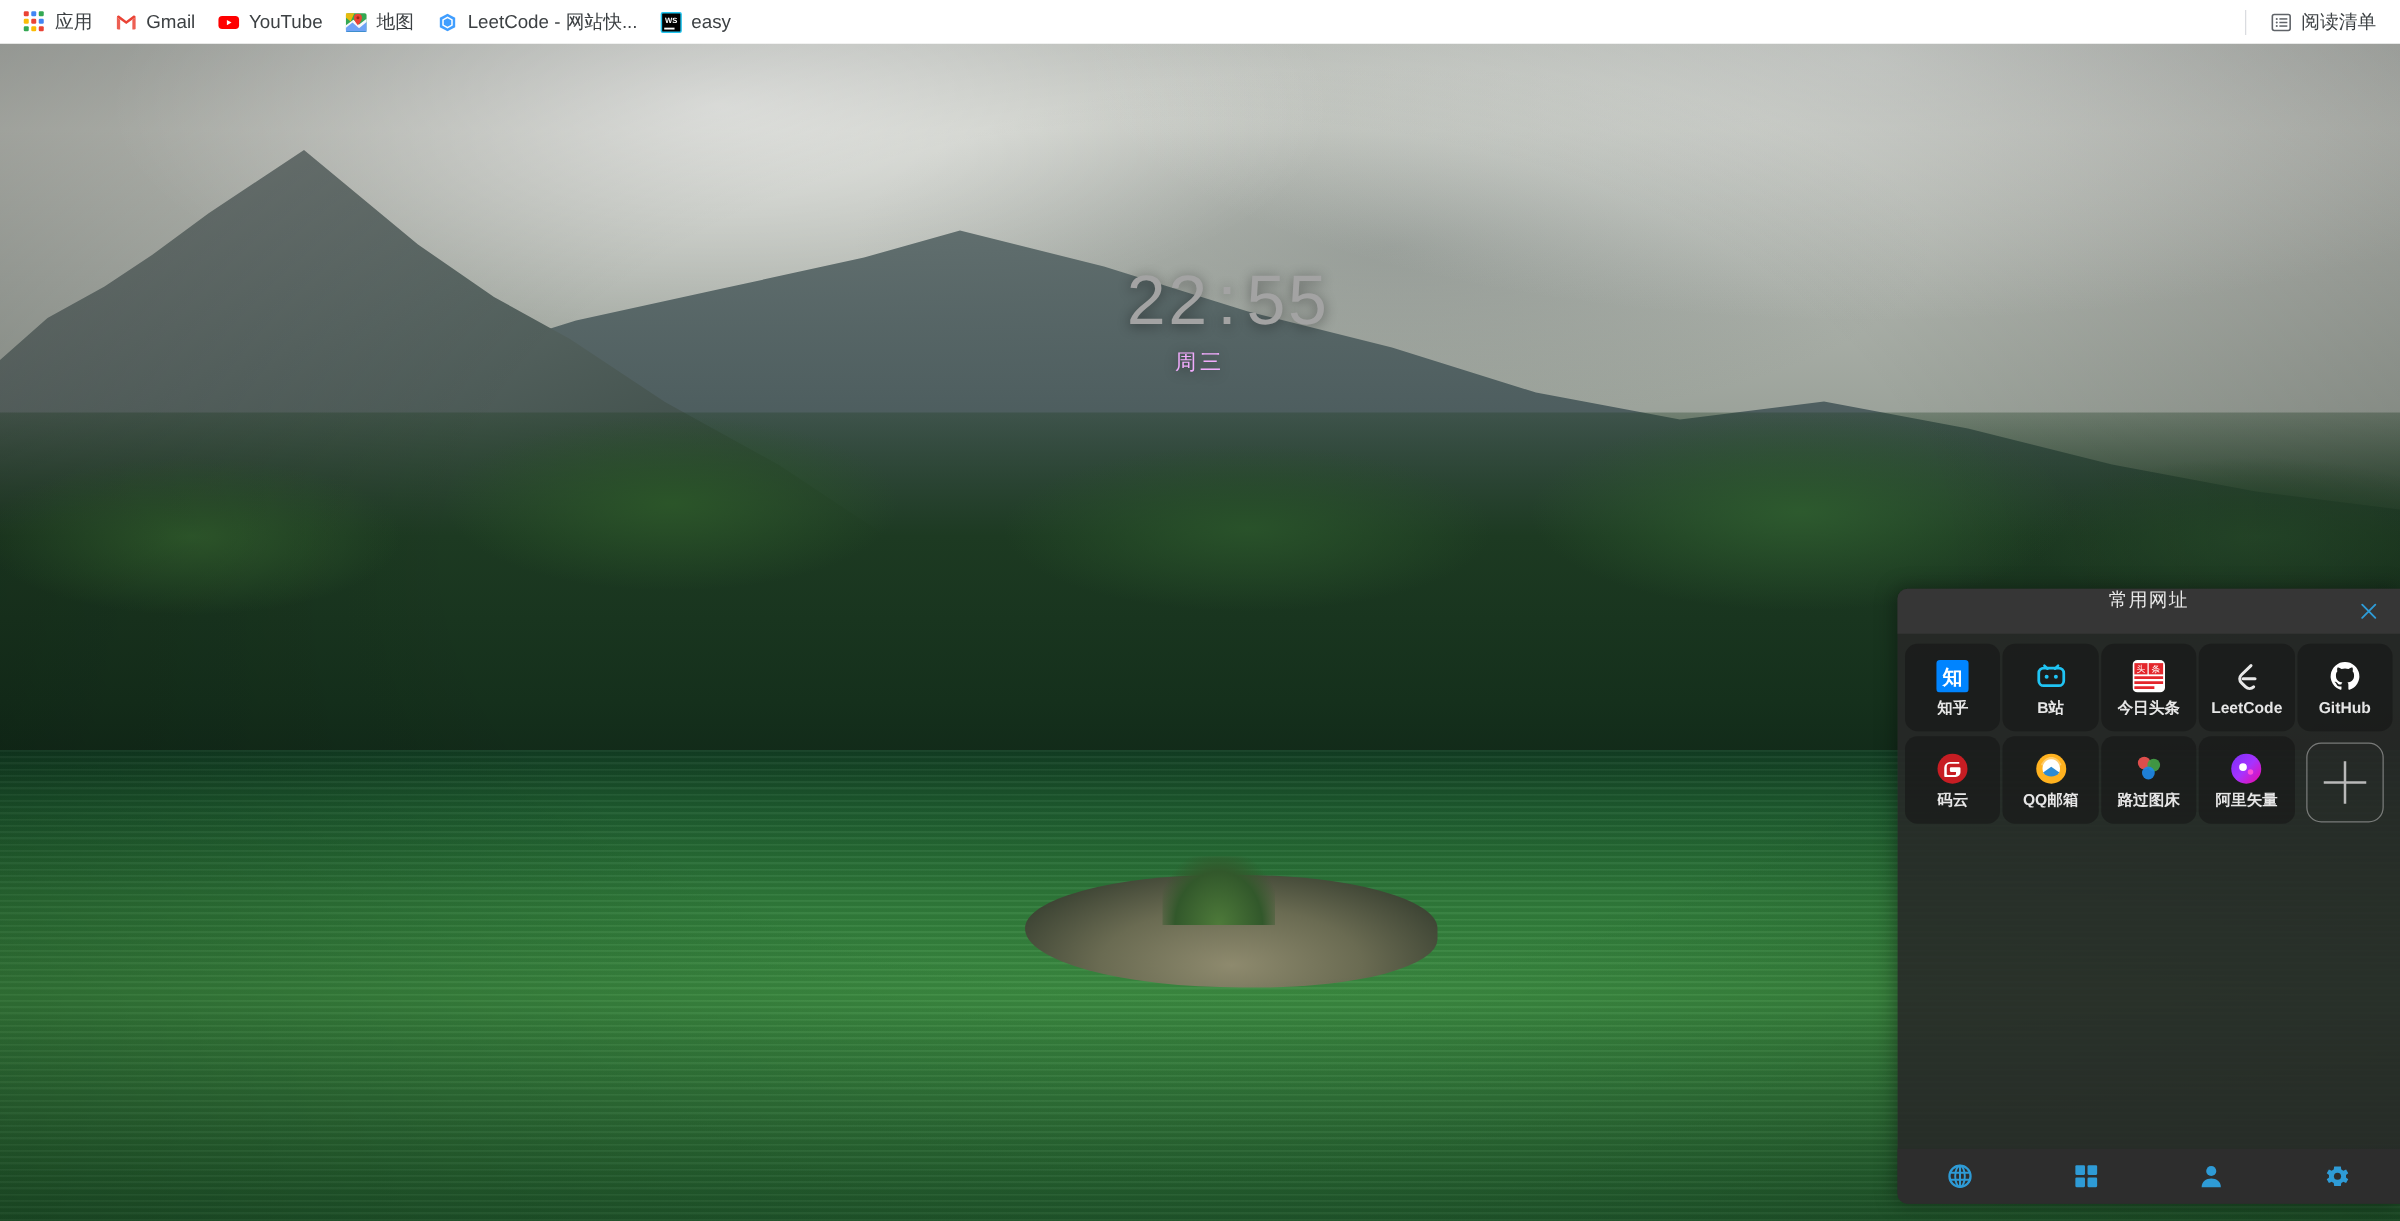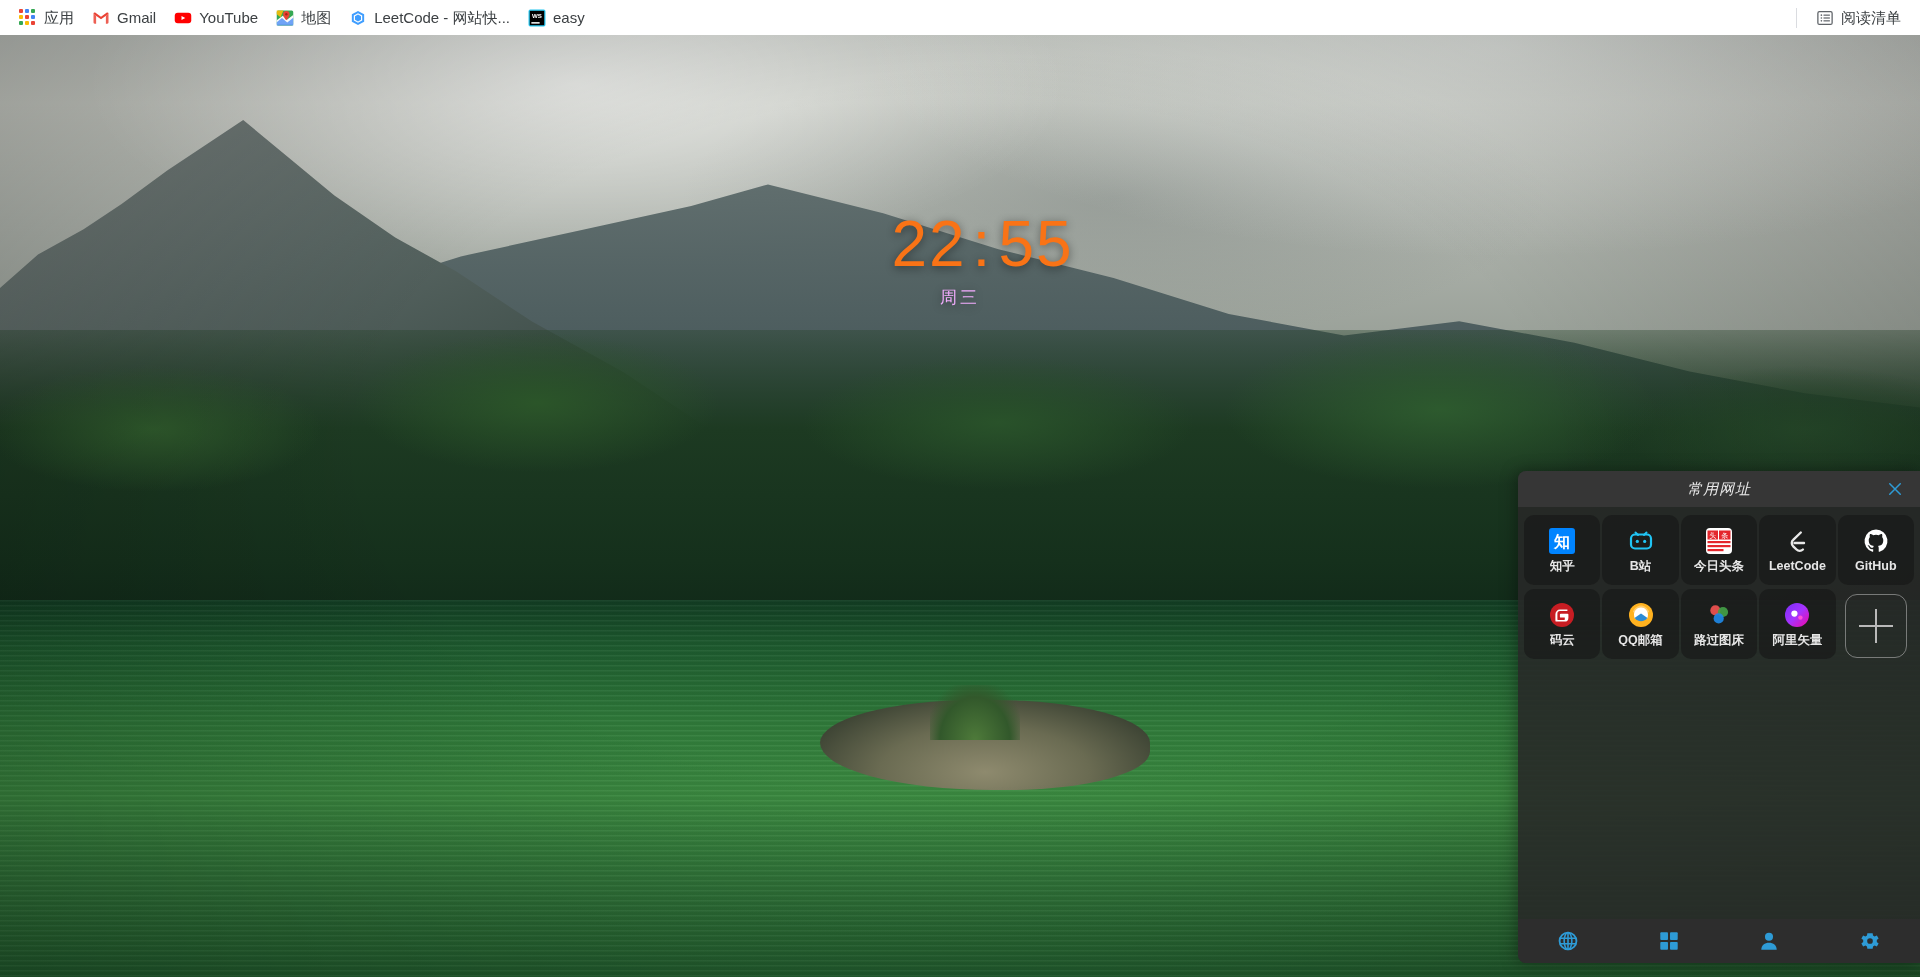--- a/index.html
+++ b/index.html
@@ -91,21 +91,21 @@
     position:absolute; inset:0;
     background:radial-gradient(ellipse 1300px 760px at 50% 45%, rgba(0,0,0,0) 45%, rgba(0,0,0,.26) 100%);
   }
 
   
   .clock{
     position:absolute; left:0; right:0; top:212px; text-align:center; z-index:20;
     text-shadow:0 2px 10px rgba(0,0,0,.45);
   }
   .clock-time{
-    font-size:64px; color:#f97316; font-weight:300; letter-spacing:2px; line-height:1;padding-left:45px;
+    font-size:56px; color:#a3a3a3; font-weight:300; letter-spacing:2px; line-height:1;padding-left:45px;
   }
   .clock-time .sep{ margin:0 6px; font-weight:300; }
   .clock-day{ margin-top:10px; font-size:17px; color:#f0abfc; letter-spacing:3px; }
 
   
   .searchbar{
     position:absolute; left:712px; top:298px; width:500px; height:42px; z-index:20;
     background:rgba(40,40,40,.52); border-radius:21px;
     display:flex; align-items:center; cursor:text;
     box-shadow:0 2px 14px rgba(0,0,0,.25);
@@ -123,24 +123,23 @@
   
   .sites-panel{
     position:absolute; left:1518px; top:471px; width:402px; height:492px; z-index:40;
     background:rgba(40,40,40,.88);
     border-radius:8px 0 0 8px;
     display:flex; flex-direction:column;
     box-shadow:-2px 0 16px rgba(0,0,0,.35);
   }
   .panel-head{
     position:relative; height:36px; flex:0 0 36px;
-    display:flex; align-items:center; justify-content:center;
+    display:flex; align-items:flex-start; justify-content:center;
     background:rgba(55,55,55,.92);
     border-radius:8px 0 0 0;
-    font-style:italic;
   }
   .panel-title{ color:#e9e9e9; font-size:15px; letter-spacing:1px; }
   .panel-close{
     position:absolute; right:14px; top:50%; transform:translateY(-50%);
     width:22px; height:22px; cursor:pointer; color:#2e9bd6;
     display:flex; align-items:center; justify-content:center;
   }
   .panel-body{ flex:1 1 auto; padding:8px 6px 0 6px; }
   .tile-grid{
     display:grid; grid-template-columns:repeat(5,1fr);

